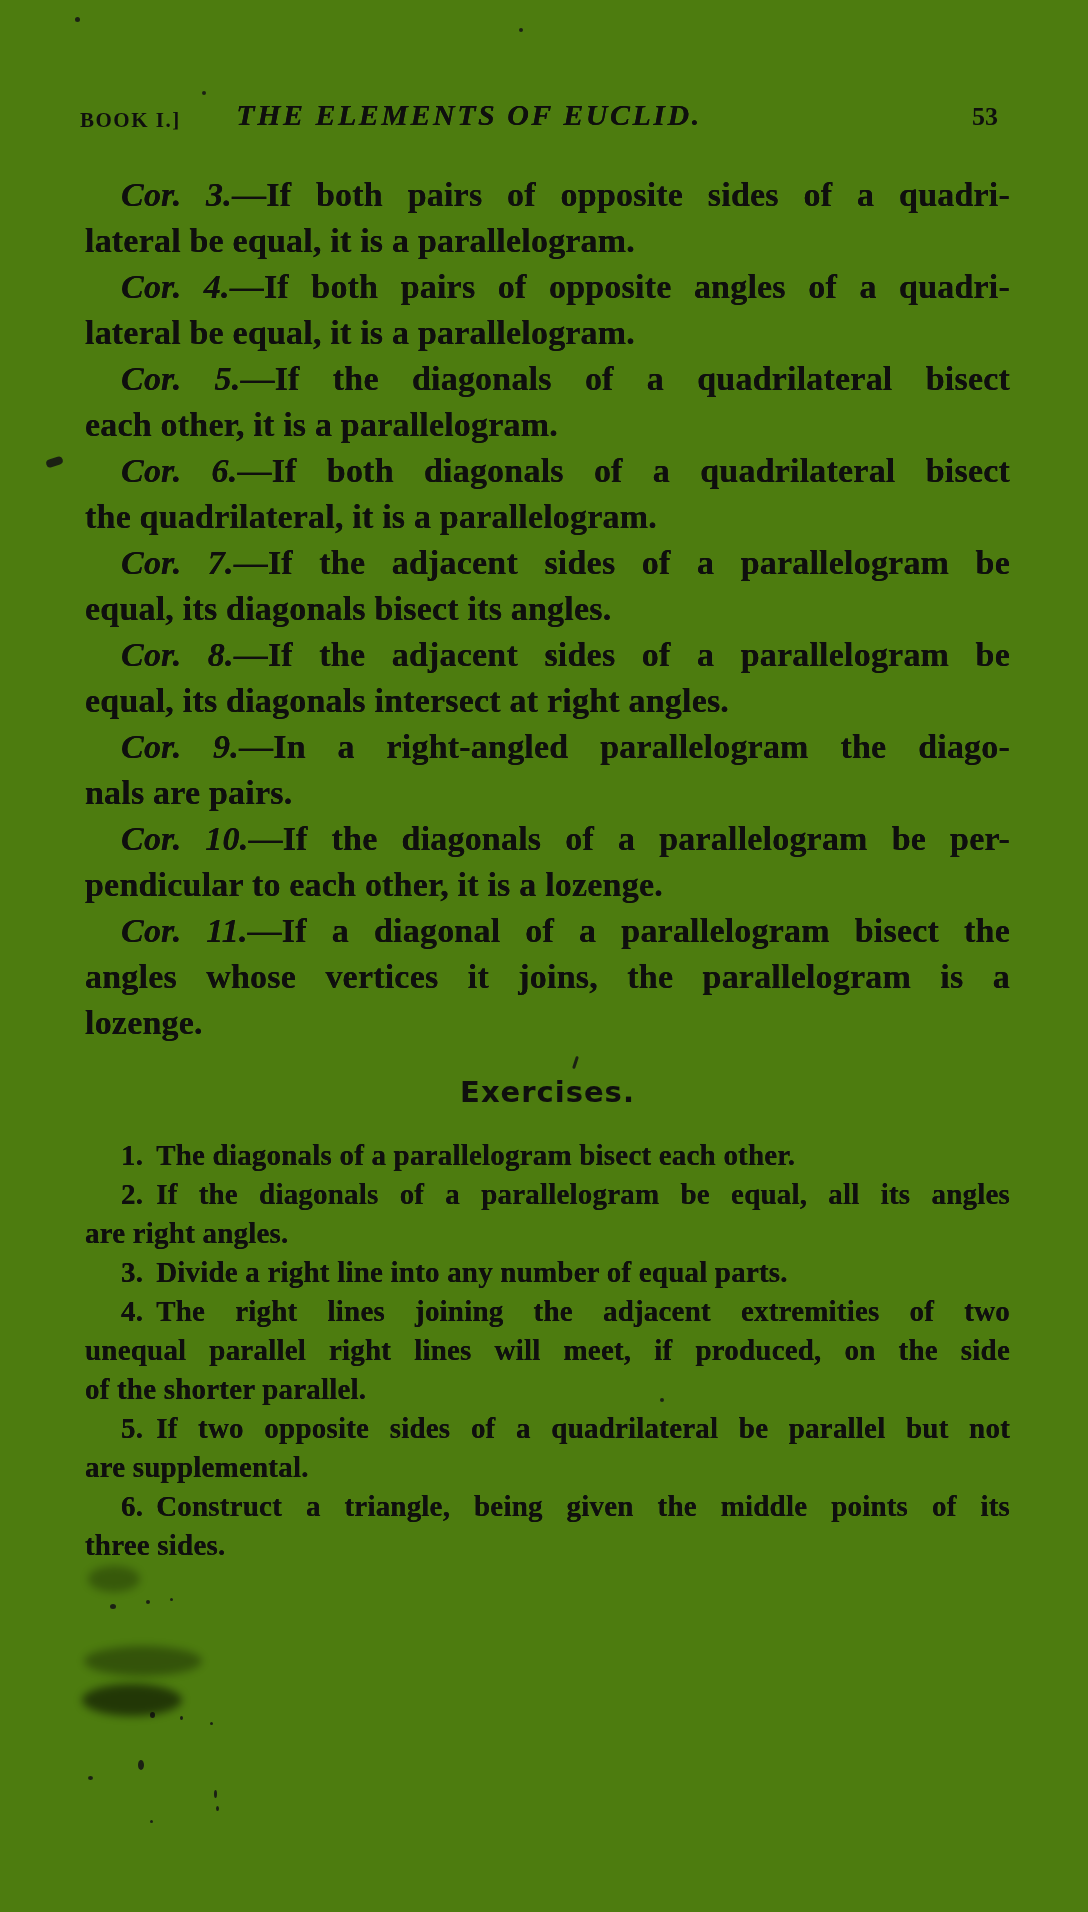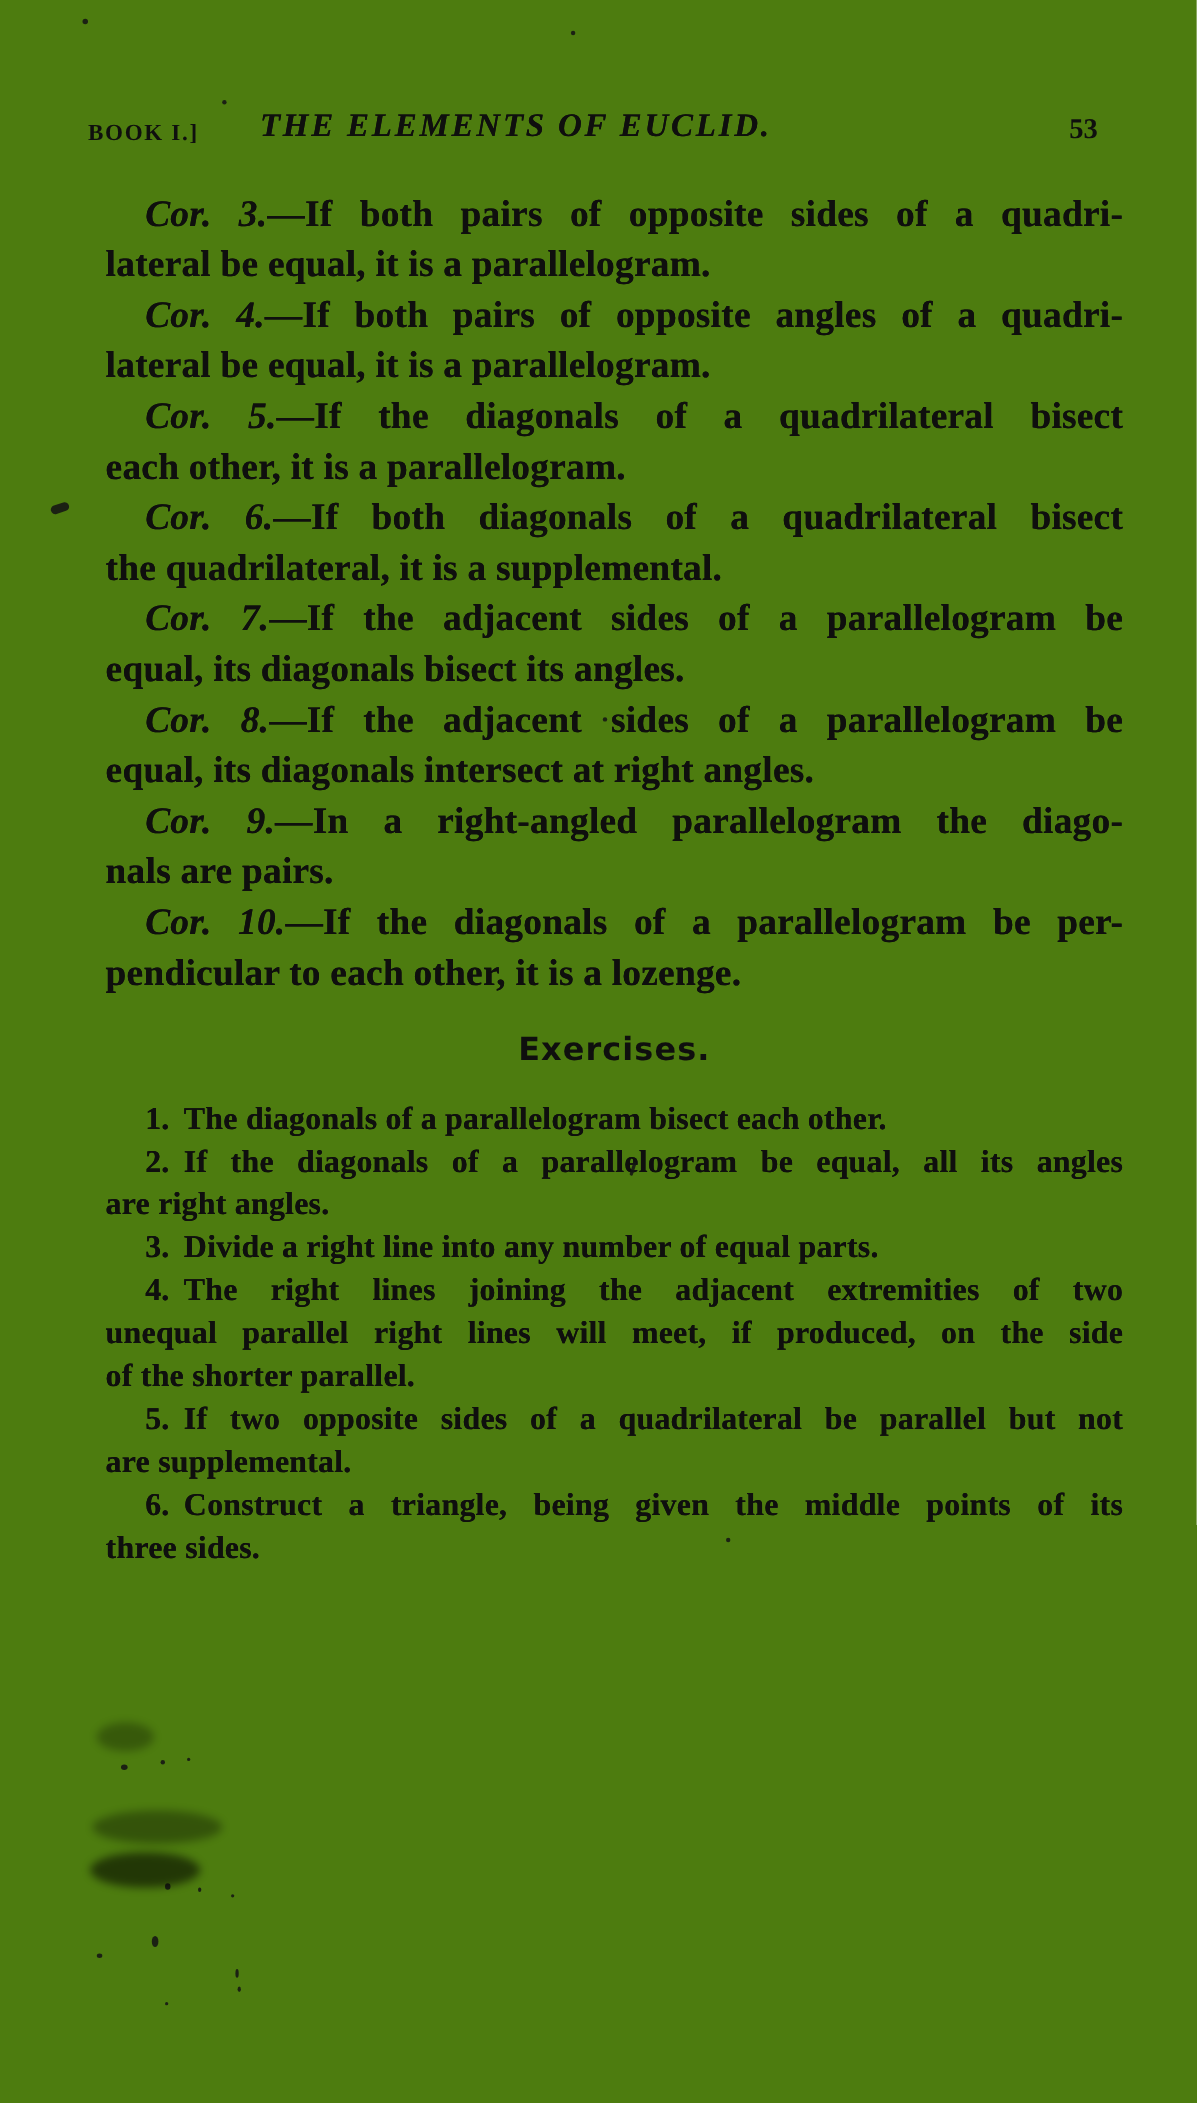--- a/index.html
+++ b/index.html
@@ -10,21 +10,21 @@
   
   .header{position:absolute;top:98px;left:80px;width:928px;height:42px;}
   .book-label{position:absolute;left:0;top:10px;font-weight:bold;font-size:21px;
               letter-spacing:1.5px;}
   .page-title{position:absolute;left:150px;right:300px;top:0;text-align:center;
               font-weight:bold;font-size:30px;letter-spacing:2.5px;
               text-shadow:0 0 .5px currentColor;font-style:italic;}
   .page-number{position:absolute;right:10px;top:4px;font-weight:bold;font-size:26px;}
 
   
-  .textblock{position:absolute;left:96px;top:172px;width:925px;}
+  .textblock{position:absolute;left:85px;top:172px;width:925px;}
   .para{margin:0;}
   .line{font-weight:bold;text-align:justify;letter-spacing:.2px;
         text-shadow:0 0 .4px currentColor;}
   .line.j{text-align-last:justify;}
   .line.first{text-indent:36px;}
   .cors .line{font-size:34px;line-height:46px;}
   .lead{font-style:italic;}
   .exercises-heading{margin:26px 0 0 0;height:40px;line-height:40px;text-align:center;
         font-family:"DejaVu Sans", sans-serif;font-weight:bold;font-size:29px;
         letter-spacing:1px;}
@@ -56,37 +56,42 @@
         <div class="para">
           <div class="line first j"><span class="lead">Cor. 4.</span>—If both pairs of opposite angles of a quadri-</div>
           <div class="line last">lateral be equal, it is a parallelogram.</div>
         </div>
         <div class="para">
           <div class="line first j"><span class="lead">Cor. 5.</span>—If the diagonals of a quadrilateral bisect</div>
           <div class="line last">each other, it is a parallelogram.</div>
         </div>
         <div class="para">
           <div class="line first j"><span class="lead">Cor. 6.</span>—If both diagonals of a quadrilateral bisect</div>
-          <div class="line last">the quadrilateral, it is a supplemental.</div>
+          <div class="line last">the quadrilateral, it is a parallelogram.</div>
         </div>
         <div class="para">
           <div class="line first j"><span class="lead">Cor. 7.</span>—If the adjacent sides of a parallelogram be</div>
           <div class="line last">equal, its diagonals bisect its angles.</div>
         </div>
         <div class="para">
           <div class="line first j"><span class="lead">Cor. 8.</span>—If the adjacent sides of a parallelogram be</div>
           <div class="line last">equal, its diagonals intersect at right angles.</div>
         </div>
         <div class="para">
           <div class="line first j"><span class="lead">Cor. 9.</span>—In a right-angled parallelogram the diago-</div>
           <div class="line last">nals are pairs.</div>
         </div>
         <div class="para">
           <div class="line first j"><span class="lead">Cor. 10.</span>—If the diagonals of a parallelogram be per-</div>
           <div class="line last">pendicular to each other, it is a lozenge.</div>
+        </div>
+        <div class="para">
+          <div class="line first j"><span class="lead">Cor. 11.</span>—If a diagonal of a parallelogram bisect the</div>
+          <div class="line j">angles whose vertices it joins, the parallelogram is a</div>
+          <div class="line last">lozenge.</div>
         </div>
       </div>
     <div class="exercises-heading">Exercises.</div>
     <div class="exs" id="exercises">
         <div class="para">
           <div class="line first last"><span class="num">1.</span>The diagonals of a parallelogram bisect each other.</div>
         </div>
         <div class="para">
           <div class="line first j"><span class="num">2.</span>If the diagonals of a parallelogram be equal, all its angles</div>
           <div class="line last">are right angles.</div>

